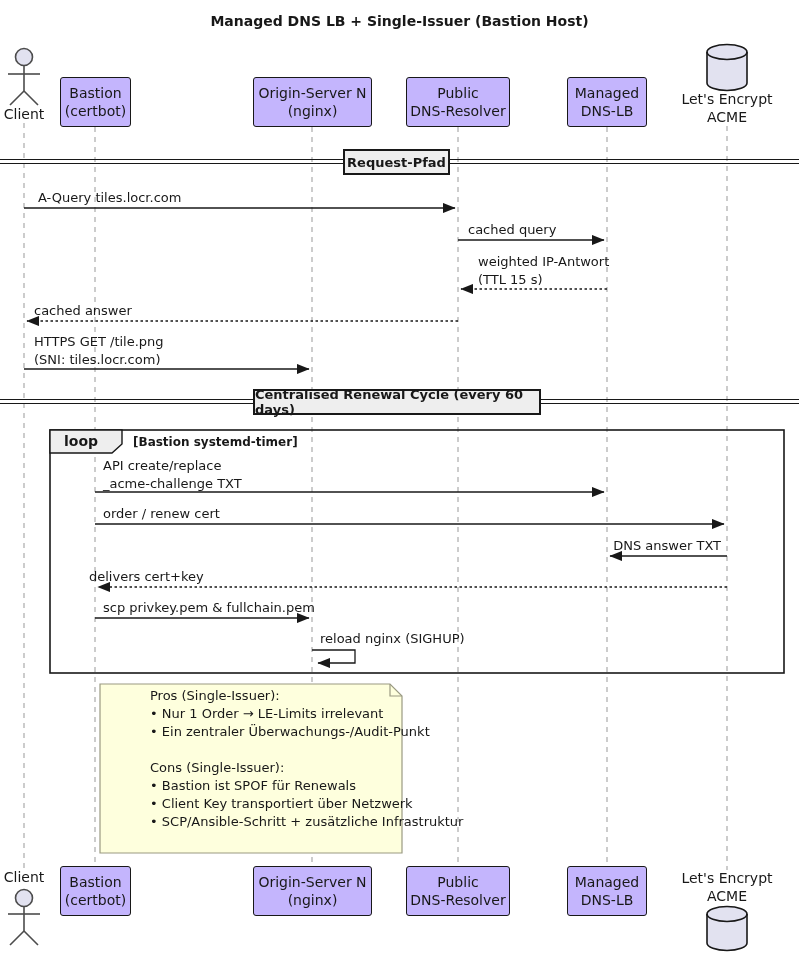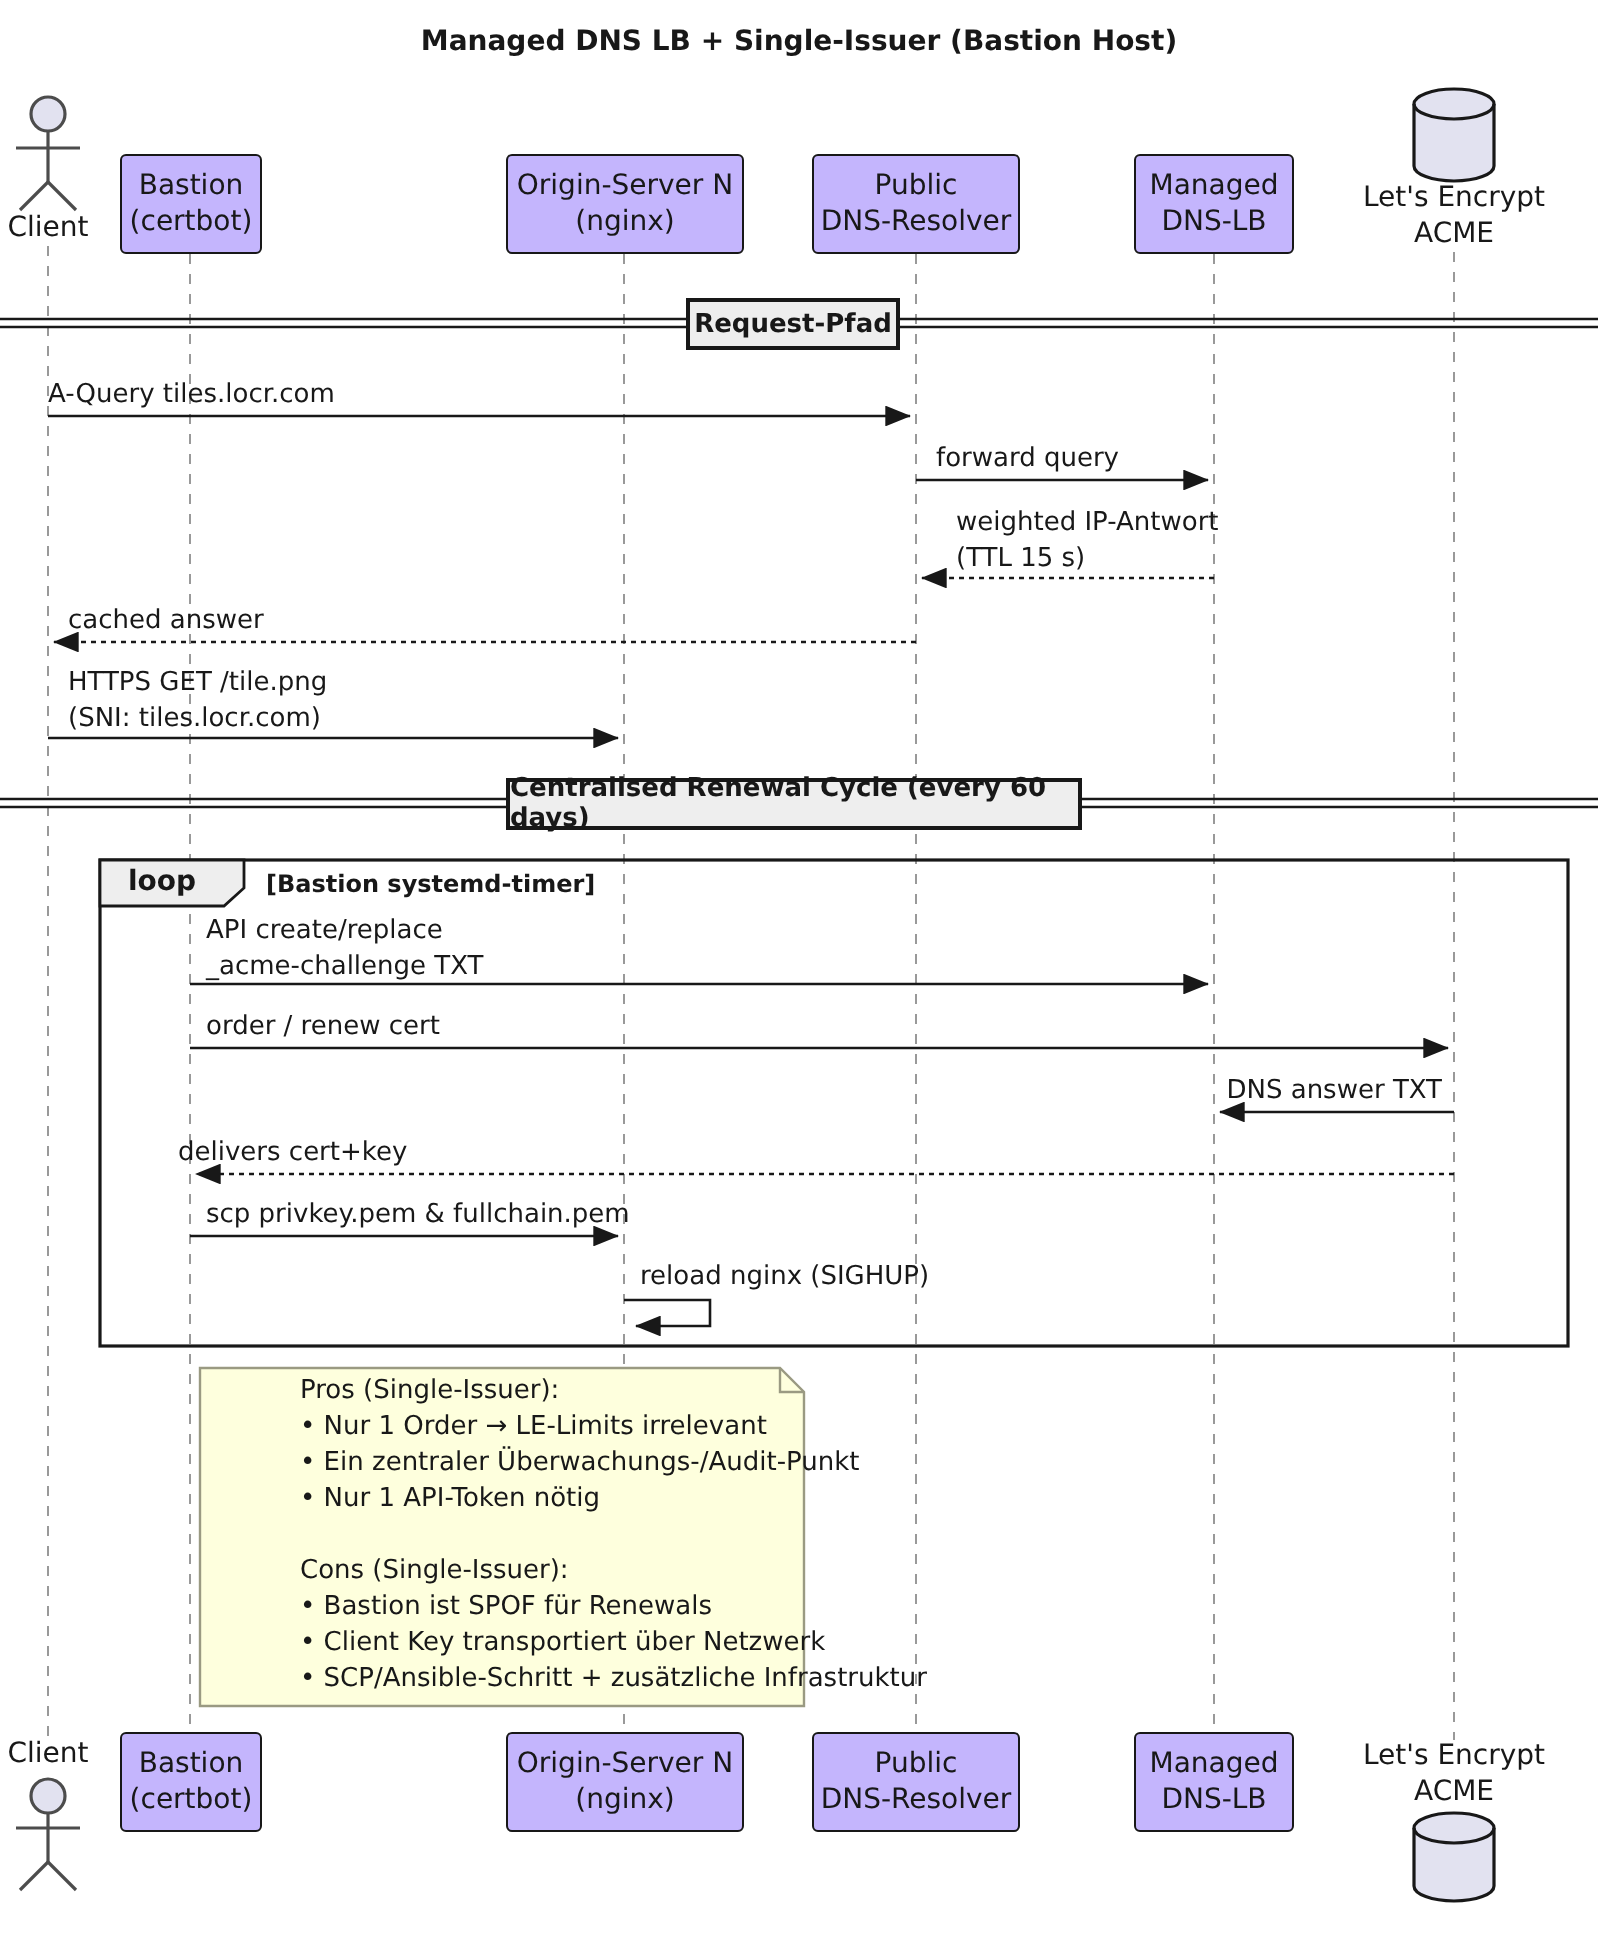--- a/index.html
+++ b/index.html
@@ -128,22 +128,22 @@
     <span>DNS-LB</span>
   </div>
   <div class="abs db-label" style="left:727px;top:90px;">
     <div>Let's Encrypt</div>
     <div>ACME</div>
   </div>
 
   <div class="divider-box" style="left:343px;top:149px;width:107px;">Request-Pfad</div>
   <div class="divider-box" style="left:253px;top:389px;width:288px;">Centralised Renewal Cycle (every 60 days)</div>
 
-  <div class="msg" style="left:24px;top:190px;">A-Query tiles.locr.com</div>
-  <div class="msg" style="left:468px;top:222px;">forward query</div>
+  <div class="msg" style="left:38px;top:190px;">A-Query tiles.locr.com</div>
+  <div class="msg" style="left:468px;top:222px;">cached query</div>
   <div class="msg msg2" style="left:478px;top:253px;">
     <div>weighted IP-Antwort</div>
     <div>(TTL 15 s)</div>
   </div>
   <div class="msg" style="left:34px;top:303px;">cached answer</div>
   <div class="msg msg2" style="left:34px;top:333px;">
     <div>HTTPS GET /tile.png</div>
     <div>(SNI: tiles.locr.com)</div>
   </div>
 
@@ -157,21 +157,20 @@
   <div class="msg" style="left:103px;top:506px;">order / renew cert</div>
   <div class="msg" style="right:78px;top:538px;">DNS answer TXT</div>
   <div class="msg" style="left:89px;top:569px;">delivers cert+key</div>
   <div class="msg" style="left:103px;top:600px;">scp privkey.pem &amp; fullchain.pem</div>
   <div class="msg" style="left:320px;top:631px;">reload nginx (SIGHUP)</div>
 
   <div class="note-text">
     <div class="note-line">Pros (Single-Issuer):</div>
     <div class="note-line">• Nur 1 Order → LE-Limits irrelevant</div>
     <div class="note-line">• Ein zentraler Überwachungs-/Audit-Punkt</div>
-    <div class="note-line">• Nur 1 API-Token nötig</div>
     <div class="note-line"></div>
     <div class="note-line">Cons (Single-Issuer):</div>
     <div class="note-line">• Bastion ist SPOF für Renewals</div>
     <div class="note-line">• Client Key transportiert über Netzwerk</div>
     <div class="note-line">• SCP/Ansible-Schritt + zusätzliche Infrastruktur</div>
   </div>
 
   <div class="abs actor-label" style="left:24px;top:869px;">Client</div>
 
   <div class="pbox" style="left:60px;top:866px;width:71px;">

